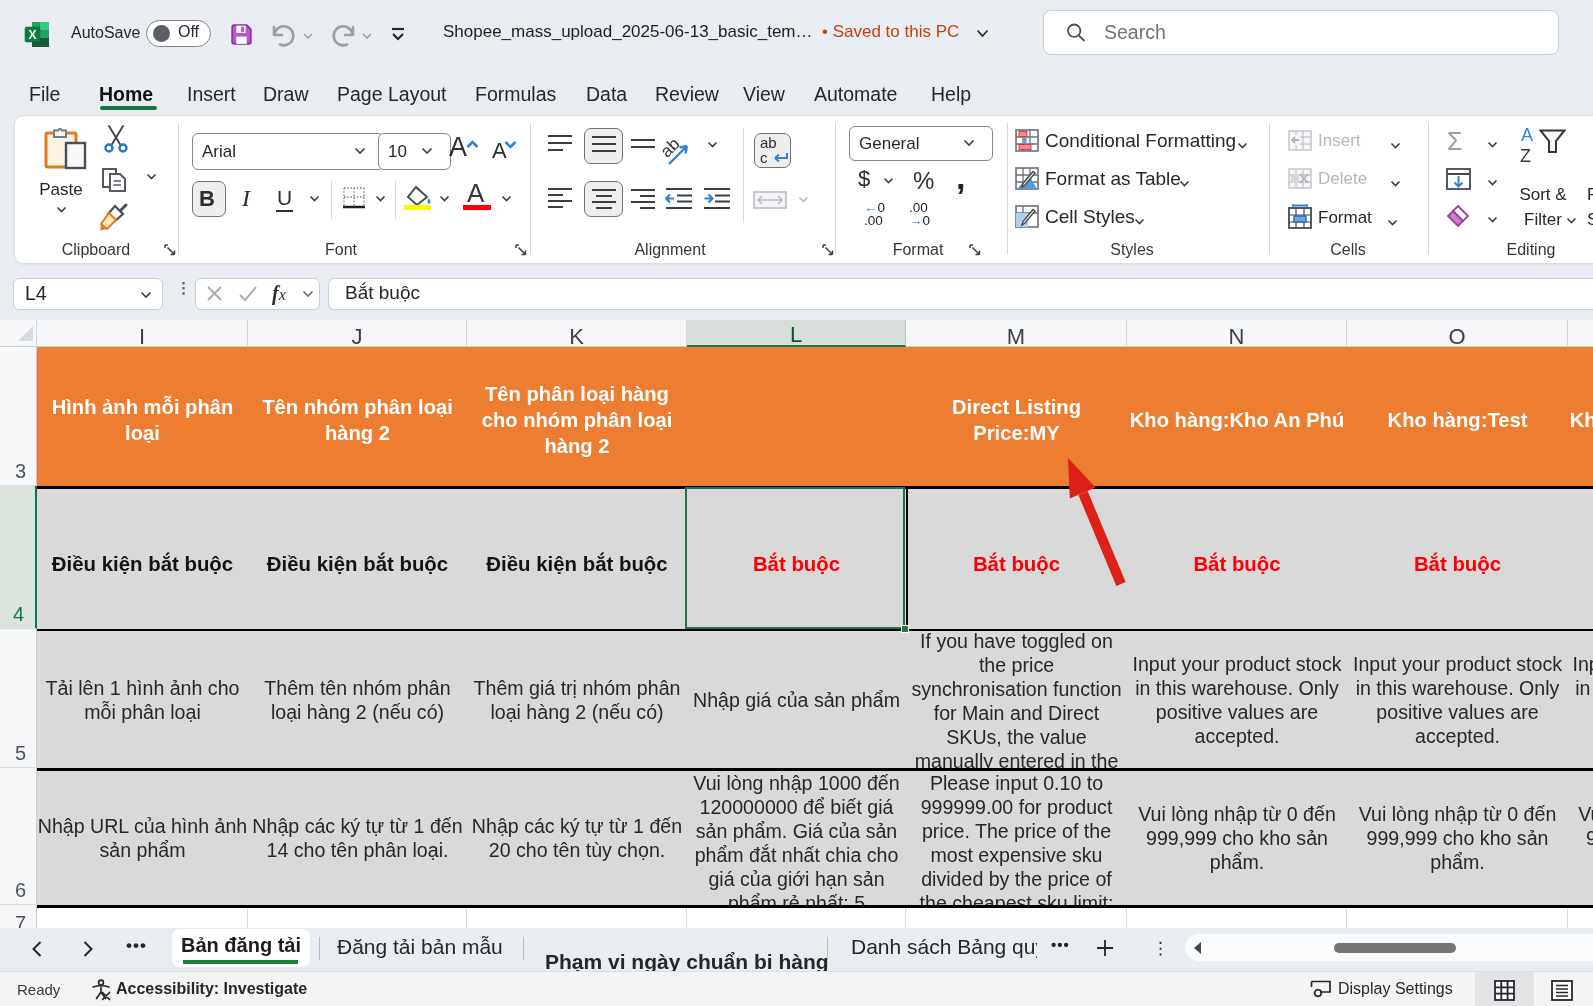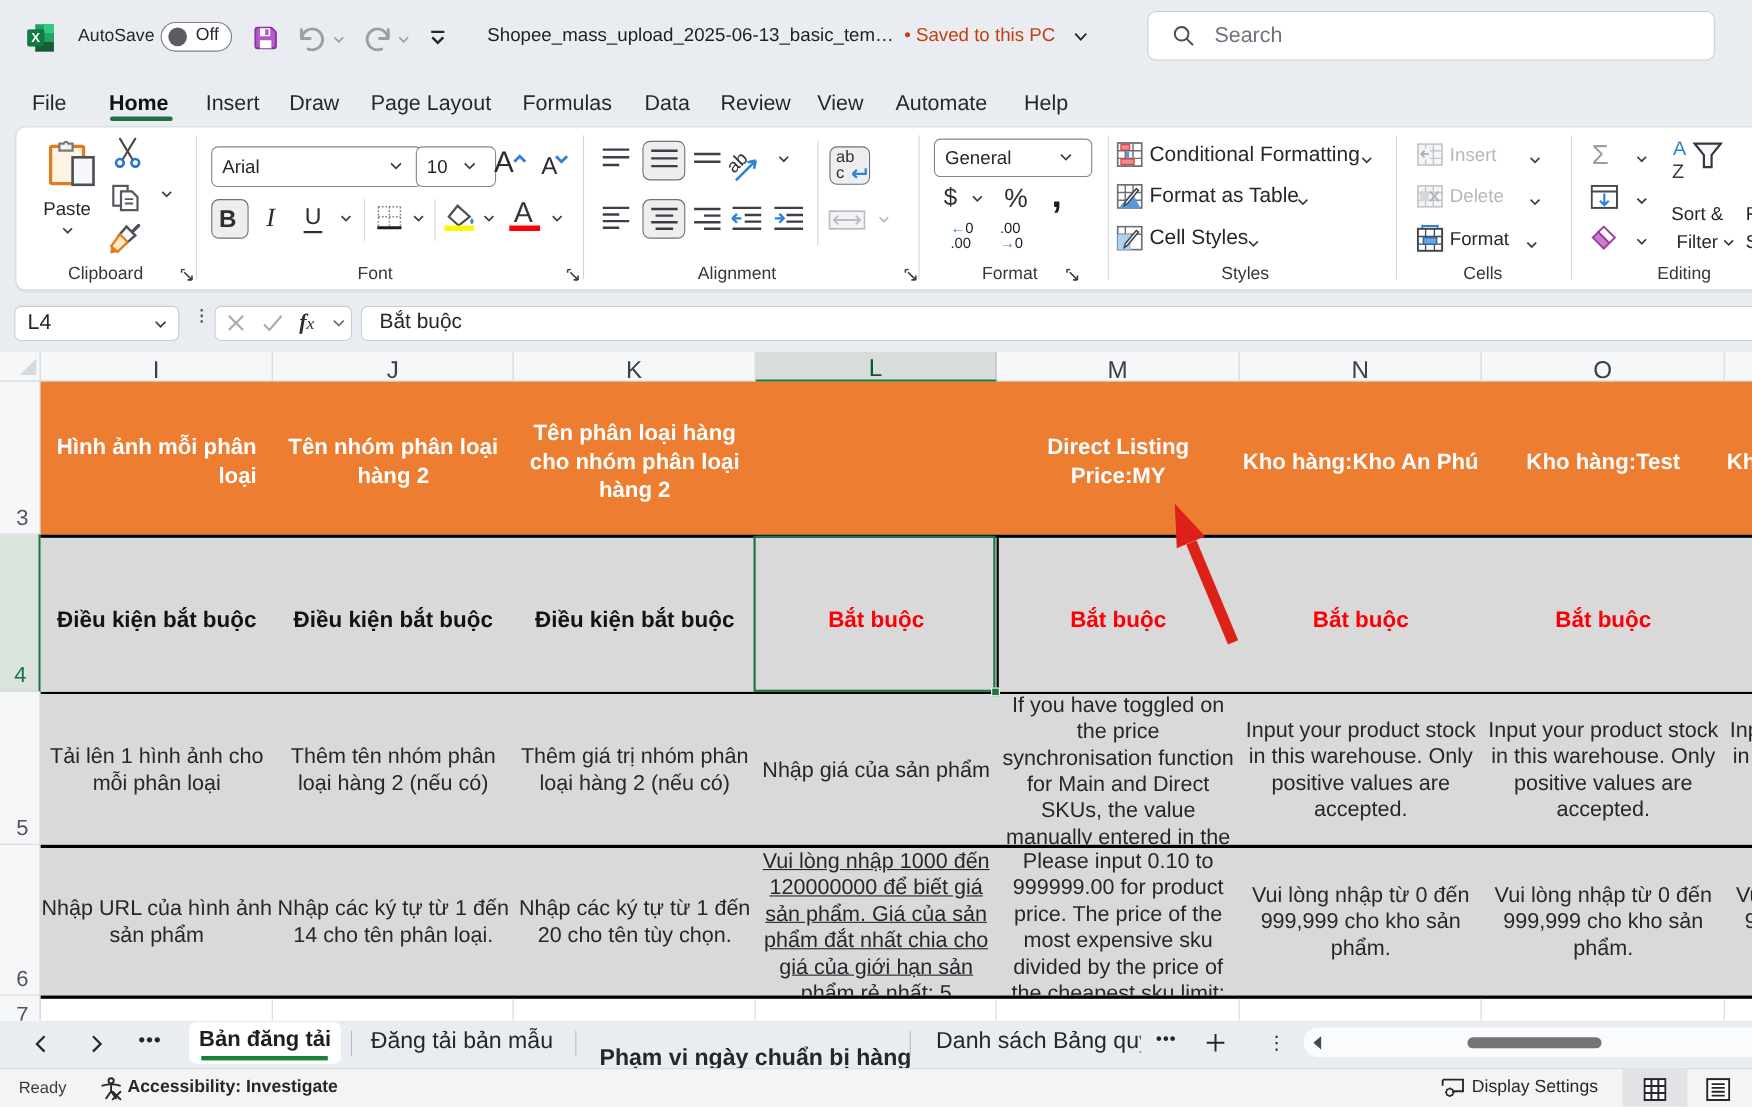--- a/index.html
+++ b/index.html
@@ -433,21 +433,21 @@
   <div class="abs" style="left:37px;top:585px;width:1556px;height:3px;background:#000;"></div>
 
   <div class="abs" style="left:247px;top:588px;width:1px;height:20px;background:#d8d8d8;"></div>
   <div class="abs" style="left:466px;top:588px;width:1px;height:20px;background:#d8d8d8;"></div>
   <div class="abs" style="left:686px;top:588px;width:1px;height:20px;background:#d8d8d8;"></div>
   <div class="abs" style="left:905px;top:588px;width:1px;height:20px;background:#d8d8d8;"></div>
   <div class="abs" style="left:1126px;top:588px;width:1px;height:20px;background:#d8d8d8;"></div>
   <div class="abs" style="left:1346px;top:588px;width:1px;height:20px;background:#d8d8d8;"></div>
   <div class="abs" style="left:1567px;top:588px;width:1px;height:20px;background:#d8d8d8;"></div>
 
-  <div class="cell c3" style="left:37px;top:27px;width:211px;height:139px;text-align:right;">Hình ảnh mỗi phân<br>loại</div>
+  <div class="cell c3" style="left:37px;top:27px;width:211px;height:139px;">Hình ảnh mỗi phân<br>loại</div>
   <div class="cell c3" style="left:248px;top:27px;width:219px;height:139px;">Tên nhóm phân loại<br>hàng 2</div>
   <div class="cell c3" style="left:467px;top:27px;width:220px;height:139px;">Tên phân loại hàng<br>cho nhóm phân loại<br>hàng 2</div>
   <div class="cell c3" style="left:906px;top:27px;width:221px;height:139px;">Direct Listing<br>Price:MY</div>
   <div class="cell c3" style="left:1127px;top:27px;width:220px;height:139px;">Kho hàng:Kho An Phú</div>
   <div class="cell c3" style="left:1347px;top:27px;width:221px;height:139px;">Kho hàng:Test</div>
   <div class="cell c3" style="left:1568px;top:27px;width:218px;height:139px;">Kho hàng:Kho An Phú</div>
 
   <div class="cell c4" style="left:37px;top:169px;width:211px;height:140px;">Điều kiện bắt buộc</div>
   <div class="cell c4" style="left:248px;top:169px;width:219px;height:140px;">Điều kiện bắt buộc</div>
   <div class="cell c4" style="left:467px;top:169px;width:220px;height:140px;">Điều kiện bắt buộc</div>
@@ -466,21 +466,21 @@
   <div class="cell" style="left:467px;top:311px;width:220px;height:137px;">Thêm giá trị nhóm phân<br>loại hàng 2 (nếu có)</div>
   <div class="cell" style="left:906px;top:309px;width:221px;height:139px;align-items:flex-start;">If you have toggled on<br>the price<br>synchronisation function<br>for Main and Direct<br>SKUs, the value<br>manually entered in the</div>
   <div class="cell" style="left:687px;top:311px;width:219px;height:137px;">Nhập giá của sản phẩm</div>
   <div class="cell" style="left:1127px;top:311px;width:220px;height:137px;">Input your product stock<br>in this warehouse. Only<br>positive values are<br>accepted.</div>
   <div class="cell" style="left:1347px;top:311px;width:221px;height:137px;">Input your product stock<br>in this warehouse. Only<br>positive values are<br>accepted.</div>
   <div class="cell" style="left:1568px;top:311px;width:218px;height:137px;">Input your product stock<br>in this warehouse. Only<br>positive values are<br>accepted.</div>
 
   <div class="cell" style="left:37px;top:451px;width:211px;height:134px;">Nhập URL của hình ảnh<br>sản phẩm</div>
   <div class="cell" style="left:248px;top:451px;width:219px;height:134px;">Nhập các ký tự từ 1 đến<br>14 cho tên phân loại.</div>
   <div class="cell" style="left:467px;top:451px;width:220px;height:134px;">Nhập các ký tự từ 1 đến<br>20 cho tên tùy chọn.</div>
-  <div class="cell" style="left:687px;top:451px;width:219px;height:134px;align-items:flex-start;text-decoration:underline;">Vui lòng nhập 1000 đến<br>120000000 để biết giá<br>sản phẩm. Giá của sản<br>phẩm đắt nhất chia cho<br>giá của giới hạn sản<br>phẩm rẻ nhất: 5</div>
+  <div class="cell" style="left:687px;top:451px;width:219px;height:134px;align-items:flex-start;">Vui lòng nhập 1000 đến<br>120000000 để biết giá<br>sản phẩm. Giá của sản<br>phẩm đắt nhất chia cho<br>giá của giới hạn sản<br>phẩm rẻ nhất: 5</div>
   <div class="cell" style="left:906px;top:451px;width:221px;height:134px;align-items:flex-start;">Please input 0.10 to<br>999999.00 for product<br>price. The price of the<br>most expensive sku<br>divided by the price of<br>the cheapest sku limit:</div>
   <div class="cell" style="left:1127px;top:451px;width:220px;height:134px;">Vui lòng nhập từ 0 đến<br>999,999 cho kho sản<br>phẩm.</div>
   <div class="cell" style="left:1347px;top:451px;width:221px;height:134px;">Vui lòng nhập từ 0 đến<br>999,999 cho kho sản<br>phẩm.</div>
   <div class="cell" style="left:1568px;top:451px;width:218px;height:134px;">Vui lòng nhập từ 0 đến<br>999,999 cho kho sản<br>phẩm.</div>
 </div>
 
 <svg class="abs" style="left:0;top:0;pointer-events:none" width="1593" height="1006" viewBox="0 0 1593 1006">
   <path d="M1121 584 L1083 493" stroke="#dd2018" stroke-width="10"></path>
   <polygon points="1068,458 1095.6,487.6 1069.8,498.4" fill="#dd2018"></polygon>
 </svg>

